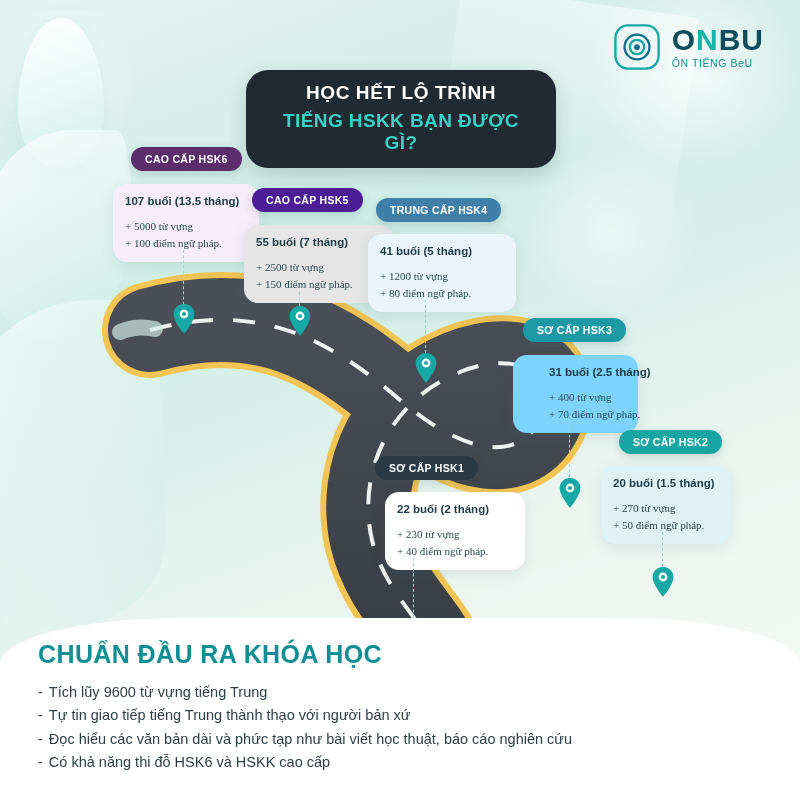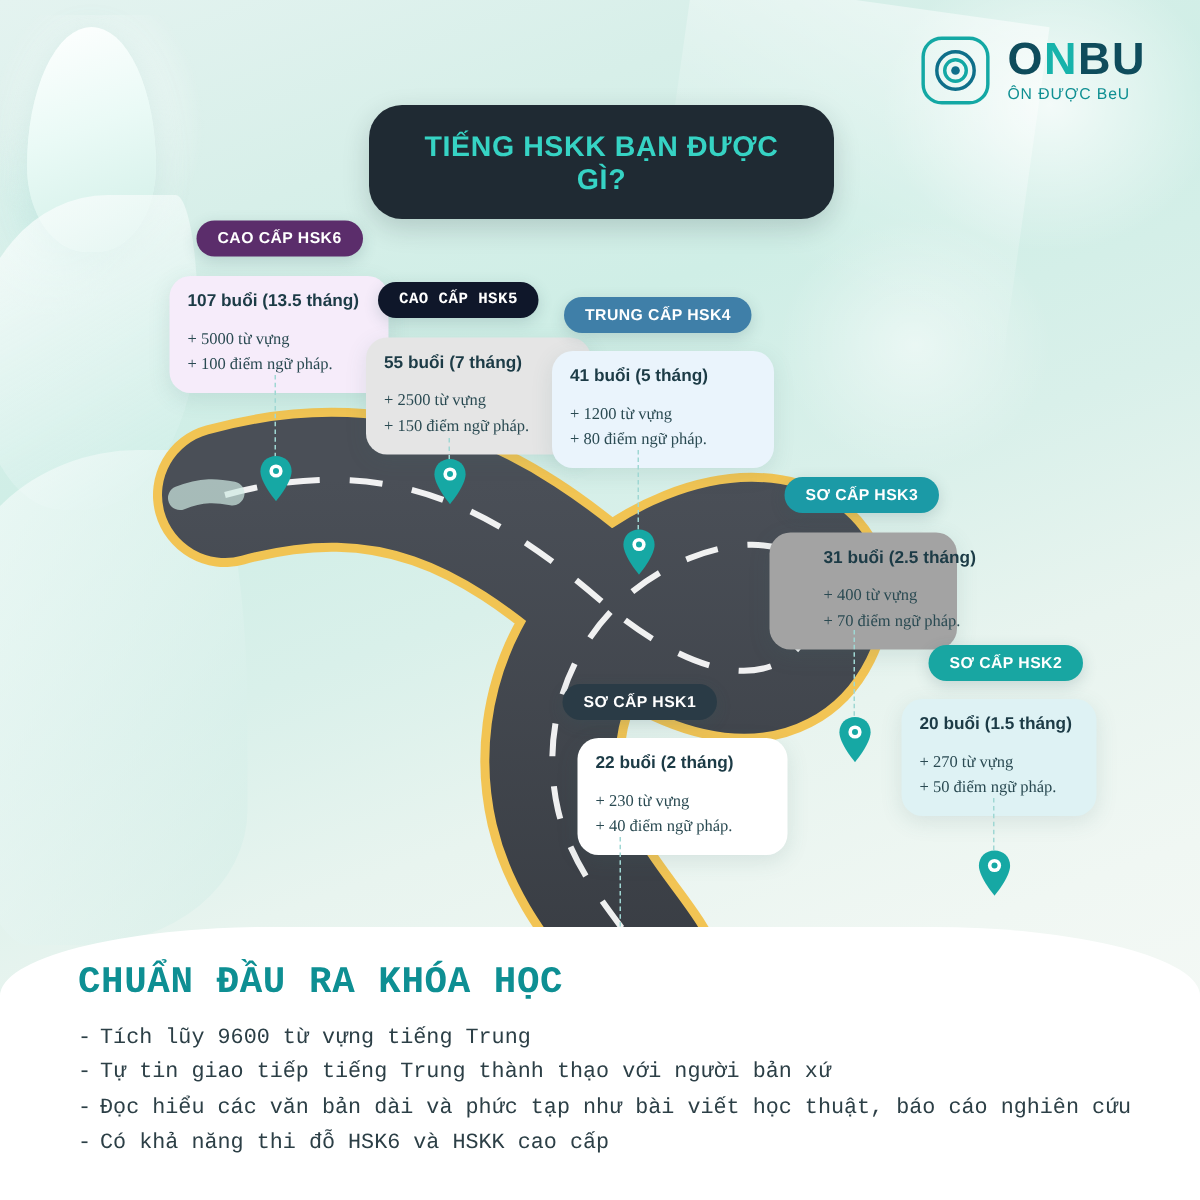--- a/index.html
+++ b/index.html
@@ -59,21 +59,21 @@
     position:absolute; right:28px; bottom:14px; width:210px; height:170px;
   }
 
   
   .bottom-panel{
     position:absolute; left:0; right:0; bottom:0; height:182px;
     background:#ffffff;
     border-top-left-radius: 180px 46px;
     border-top-right-radius: 180px 46px;
   }
-  .bottom-panel .inner{ padding: 22px 0 0 52px; position:relative; z-index:3;font-family:Liberation Mono, monospace;}
+  .bottom-panel .inner{ padding: 22px 0 0 38px; position:relative; z-index:3;}
   .outcome-title{
     color:#0e8f93; font-size:25px; font-weight:bold; letter-spacing:.4px;
     margin:0 0 12px 0;
   }
   .outcome-list{ list-style:none; margin:0; padding:0; }
   .outcome-list li{
     font-size:14.5px; color:#2c3f46; line-height:1.62; white-space:nowrap;
   }
   .outcome-list li span.dash{ margin-right:6px; }
 
@@ -115,26 +115,26 @@
     font-size:10.5px; font-weight:bold; color:#ffffff; letter-spacing:.3px;
     box-shadow:0 3px 10px rgba(50,90,95,.2); white-space:nowrap;
   }
   .pin{ position:absolute; width:24px; height:32px; }
   .dash-line{ position:absolute; border-left:1.6px dashed #9fd7d3; }
 
   
   .c-hsk6{ background:#f6ecfa; }
   .c-hsk5{ background:#e5e5e5; }
   .c-hsk4{ background:#eaf4fc; }
-  .c-hsk3{ background:#a3a3a3;padding-left:36px; }
+  .c-hsk3{ background:#7dd3fc;padding-left:36px; }
   .c-hsk2{ background:#def2f4; }
   .c-hsk1{ background:#ffffff; }
 
   .p-hsk6{ background:#5b2d6b; }
-  .p-hsk5{ background:#0f172a;font-family:Liberation Mono, monospace; }
+  .p-hsk5{ background:#4c1d95; }
   .p-hsk4{ background:#3f7fa8; }
   .p-hsk3{ background:#1b9aa6; }
   .p-hsk2{ background:#18a6a2;border-radius:12px; }
   .p-hsk1{ background:#2a3b46; }
 </style>
 </head>
 <body>
 
 <div class="bg-layer">
   <div class="soft-blob"></div>
@@ -192,25 +192,26 @@
       <circle cx="24" cy="24" r="7.5" fill="none" stroke="#13a8a4" stroke-width="2.4"></circle>
       <circle cx="24" cy="24" r="3" fill="#0f6f8a"></circle>
     </svg>
   </div>
   <div class="logo-text">
     <div class="logo-word">
       <span>O</span>
         <span class="a-alt">N</span>
         <span>BU</span>
     </div>
-    <div class="logo-sub">ÔN ĐƯỢC BeU</div>
+    <div class="logo-sub">ÔN TIẾNG BeU</div>
   </div>
 </div>
 
 <div class="banner">
+  <div class="l1">HỌC HẾT LỘ TRÌNH</div>
   <div class="l2">TIẾNG HSKK BẠN ĐƯỢC GÌ?</div>
 </div>
 
 <div class="pill p-hsk6" style="left:131px; top:147px;">CAO CẤP HSK6</div>
 <div class="card c-hsk6" style="left:113px; top:184px; width:146px;">
   <div class="hours">107 buổi (13.5 tháng)</div>
   <div class="bullets">
     <div>+ 5000 từ vựng</div>
     <div>+ 100 điểm ngữ pháp.</div>
   </div>

